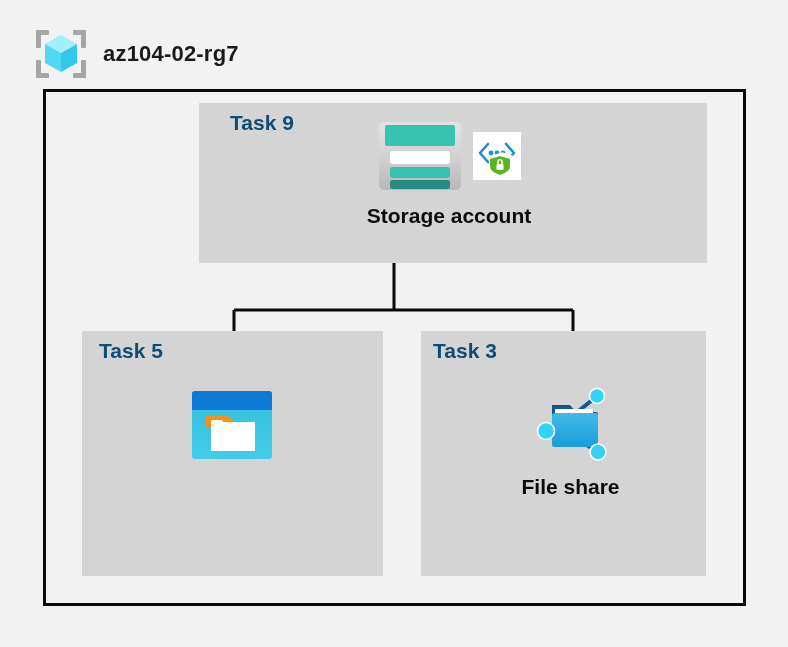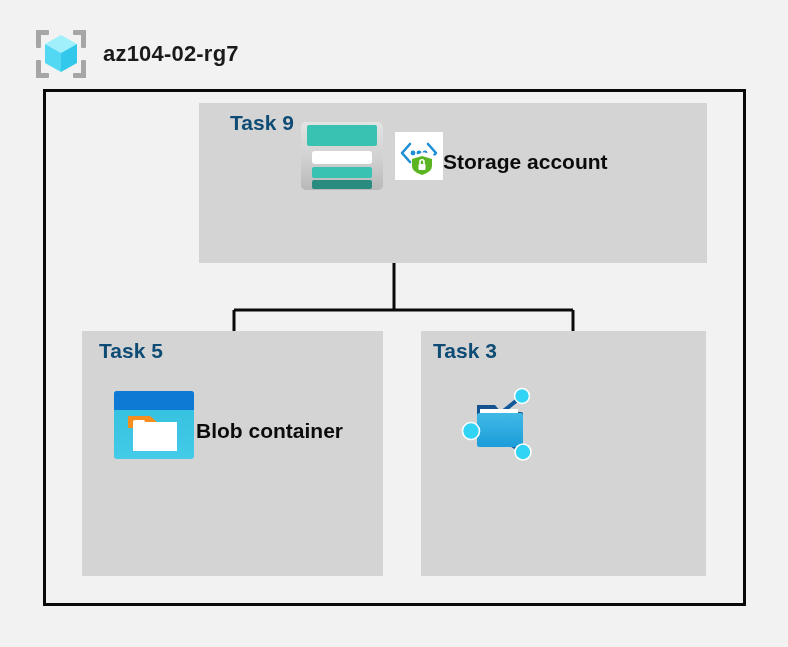--- a/index.html
+++ b/index.html
@@ -68,21 +68,21 @@
     color: #0f4c75;
     white-space: nowrap;
   }
   .panel-task1 .task-label { left: 31px; top: 8px; }
   .panel-task5 .task-label { left: 17px; top: 8px; }
   .panel-task3 .task-label { left: 12px; top: 8px; }
 
   .node {
     position: absolute;
     display: flex;
-    flex-direction: row;
+    flex-direction: column;
     align-items: center;
   }
   .node-label {
     font-size: 21px;
     font-weight: bold;
     color: #0b0b0b;
     white-space: nowrap;
     margin-top: 8px;
   }
 
@@ -208,21 +208,20 @@
         </defs>
         <rect x="2" y="2" width="80" height="68" rx="3" fill="url(#blobBody)"></rect>
         <path d="M2 5 a3 3 0 0 1 3 -3 h74 a3 3 0 0 1 3 3 v16 H2 Z" fill="#0f7ad4"></path>
 
         <path d="M16 27 h22 l7 6 -7 6 H16 Z" fill="#f78d1e"></path>
         <rect x="21" y="31" width="12" height="3.4" rx="1.7" fill="#ffffff"></rect>
 
         <rect x="21" y="33" width="44" height="29" fill="#ffffff"></rect>
       </svg>
     </span>
-    <div class="node-label">Blob container</div>
   </div>
 </div>
 
 <div class="panel panel-task3">
   <div class="task-label">Task 3</div>
 
   <div class="node node-file">
     <span>
       <svg width="86" height="80" viewBox="0 0 86 80" aria-hidden="true">
         <defs>
@@ -240,14 +239,15 @@
 
         <path d="M27 26 h38 v9 H27 Z" fill="#ffffff"></path>
 
         <rect x="24" y="30" width="46" height="34" rx="2.5" fill="url(#folderBody)"></rect>
 
         <circle cx="69" cy="13" r="7.5" fill="#32d4f5" stroke="#ffffff" stroke-width="1.6"></circle>
         <circle cx="18" cy="48" r="8.5" fill="#32d4f5" stroke="#ffffff" stroke-width="1.6"></circle>
         <circle cx="70" cy="69" r="8" fill="#32d4f5" stroke="#ffffff" stroke-width="1.6"></circle>
       </svg>
     </span>
+    <div class="node-label">File share</div>
   </div>
 </div>
 
 </body></html>

